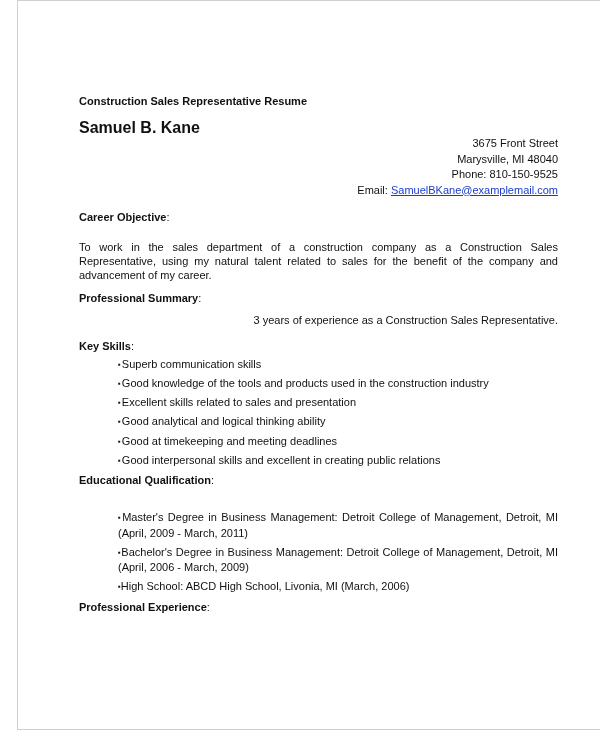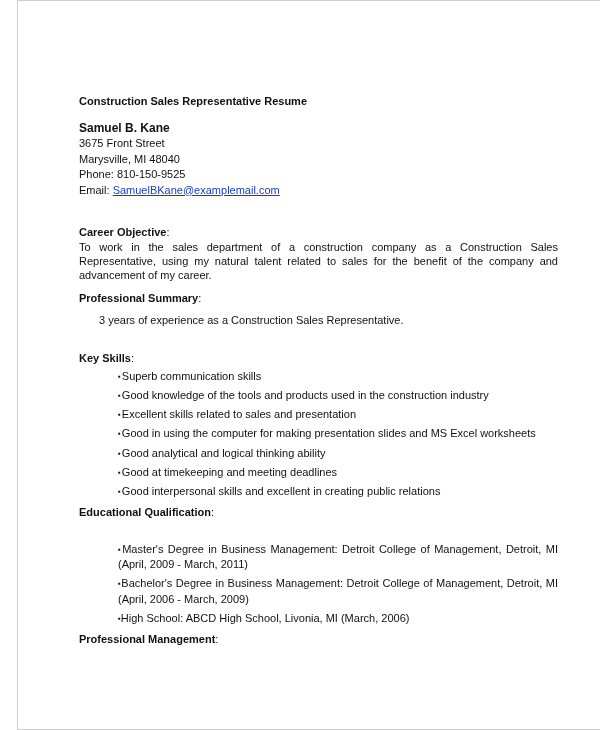--- a/index.html
+++ b/index.html
@@ -6,22 +6,22 @@
   body {
     width: 600px; height: 730px; position: relative; overflow: hidden;
     font-family: "Liberation Sans", sans-serif; color: #111111; font-size: 11px;
   }
   .page {
     position: absolute; left: 17px; top: 0; width: 598px; height: 728px;
     border: 1px solid #cfcfcf; background: #ffffff; text-decoration: underline;
   }
   .content { position: absolute; left: 61px; top: 92px; width: 479px; }
   .doc-title { font-weight: bold; font-size: 11px; line-height: 16px; margin: 0; }
-  .name { font-weight: bold; font-size: 12px; line-height: 16px; margin-top: 11px; }
-  .line { line-height: 15.5px; }
+  .name { font-weight: bold; font-size: 16px; line-height: 16px; margin-top: 11px; }
+  .line { line-height: 15.5px; text-align: right; }
   .link { color: #1a3ccc; text-decoration: underline; }
   .heading { font-weight: bold; line-height: 16px; }
   .heading .colon { font-weight: normal; }
   .para { text-align: justify; line-height: 14px; }
   .bullets { padding-left: 39px; }
   .bullet { line-height: 19.3px; }
   .bullet .b { font-size: 8px; vertical-align: 1px; margin-right: 1px; }
   .edu-item { text-align: justify; line-height: 14.5px; margin-bottom: 4.5px; }
 </style>
 </head>
@@ -32,49 +32,48 @@
     <div class="doc-title">Construction Sales Representative Resume</div>
 
     <div class="name">Samuel B. Kane</div>
     <div class="line">3675 Front Street</div>
     <div class="line">Marysville, MI 48040</div>
     <div class="line">Phone: 810-150-9525</div>
     <div class="line">
       <span>Email: </span><a class="link">SamuelBKane@examplemail.com</a>
     </div>
 
-    <div class="heading" style="margin-top:26px;">
+    <div class="heading" style="margin-top:11px;">
       <span>Career Objective</span><span class="colon">:</span>
     </div>
-    <div class="para" style="">To work in the sales department of a construction company as a Construction Sales Representative, using my natural talent related to sales for the benefit of the company and advancement of my career.</div>
+    <div class="para" style="margin-top:15px;">To work in the sales department of a construction company as a Construction Sales Representative, using my natural talent related to sales for the benefit of the company and advancement of my career.</div>
 
     <div class="heading" style="margin-top:8px;">
       <span>Professional Summary</span><span class="colon">:</span>
     </div>
     <div class="line" style="margin-top:7px;margin-left:20px;">3 years of experience as a Construction Sales Representative.</div>
 
-    <div class="heading" style="margin-top:21px;">
+    <div class="heading" style="margin-top:9px;">
       <span>Key Skills</span><span class="colon">:</span>
     </div>
     <div class="bullets" style="margin-top:1px;">
       <div class="bullet"><span class="b">▪</span><span>Superb communication skills</span></div>
       <div class="bullet"><span class="b">▪</span><span>Good knowledge of the tools and products used in the construction industry</span></div>
       <div class="bullet"><span class="b">▪</span><span>Excellent skills related to sales and presentation</span></div>
-      <div class="bullet"><span class="b">▪</span><span>Good in using the computer for making presentation slides and MS Excel worksheets</span></div>
       <div class="bullet"><span class="b">▪</span><span>Good analytical and logical thinking ability</span></div>
       <div class="bullet"><span class="b">▪</span><span>Good at timekeeping and meeting deadlines</span></div>
       <div class="bullet"><span class="b">▪</span><span>Good interpersonal skills and excellent in creating public relations</span></div>
     </div>
 
     <div class="heading" style="margin-top:2px;">
       <span>Educational Qualification</span><span class="colon">:</span>
     </div>
     <div class="bullets" style="margin-top:22px;">
       <div class="edu-item"><span class="bullet-inline" style="font-size:8px;vertical-align:1px;">▪</span><span>Master's Degree in Business Management: Detroit College of Management, Detroit, MI (April, 2009 - March, 2011)</span></div>
       <div class="edu-item"><span class="bullet-inline" style="font-size:8px;vertical-align:1px;">▪</span><span>Bachelor's Degree in Business Management: Detroit College of Management, Detroit, MI (April, 2006 - March, 2009)</span></div>
       <div class="edu-item"><span class="bullet-inline" style="font-size:8px;vertical-align:1px;">▪</span><span>High School: ABCD High School, Livonia, MI (March, 2006)</span></div>
     </div>
 
     <div class="heading" style="margin-top:1px;">
-      <span>Professional Management</span><span class="colon">:</span>
+      <span>Professional Experience</span><span class="colon">:</span>
     </div>
   </div>
 </div>
 
 </body></html>

